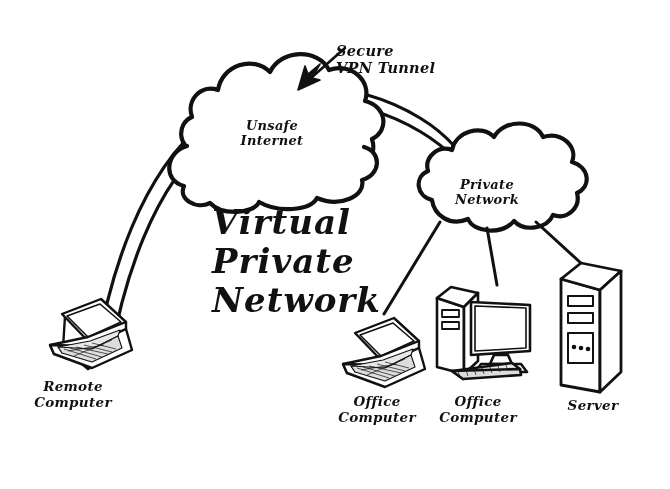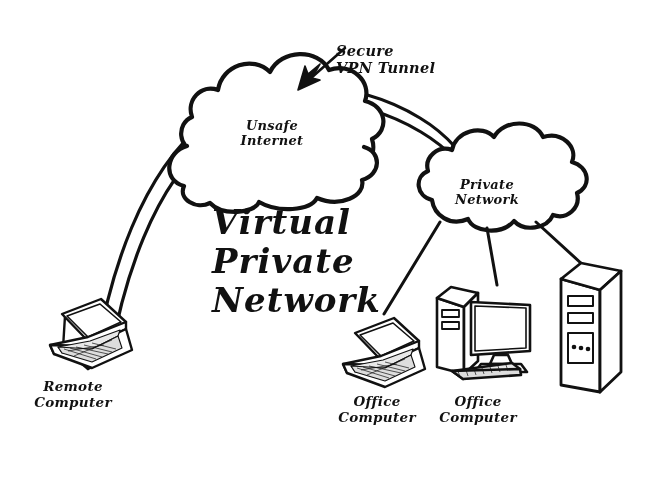--- a/index.html
+++ b/index.html
@@ -210,14 +210,15 @@
 
   <div class="label lbl-device" style="left:23px; top:379px; width:100px;">Remote
 Computer</div>
 
   <div class="label lbl-device" style="left:327px; top:394px; width:100px;">Office
 Computer</div>
 
   <div class="label lbl-device" style="left:428px; top:394px; width:100px;">Office
 Computer</div>
 
+  <div class="label lbl-device" style="left:543px; top:398px; width:100px;">Server</div>
 
 </div>
 
 </body></html>

